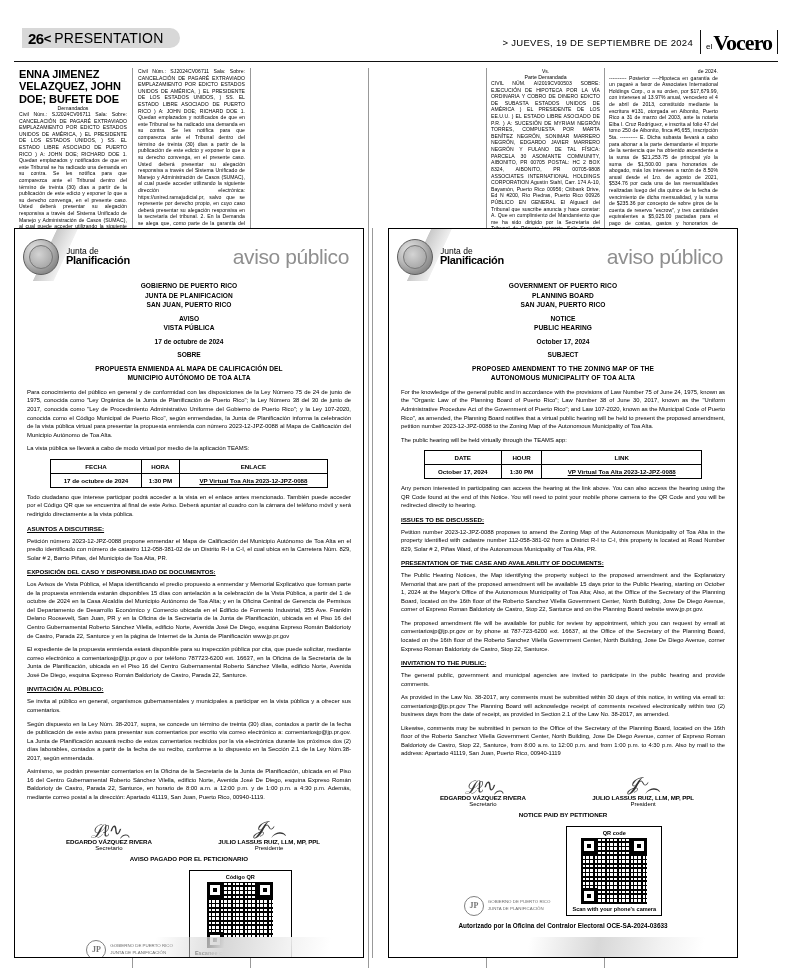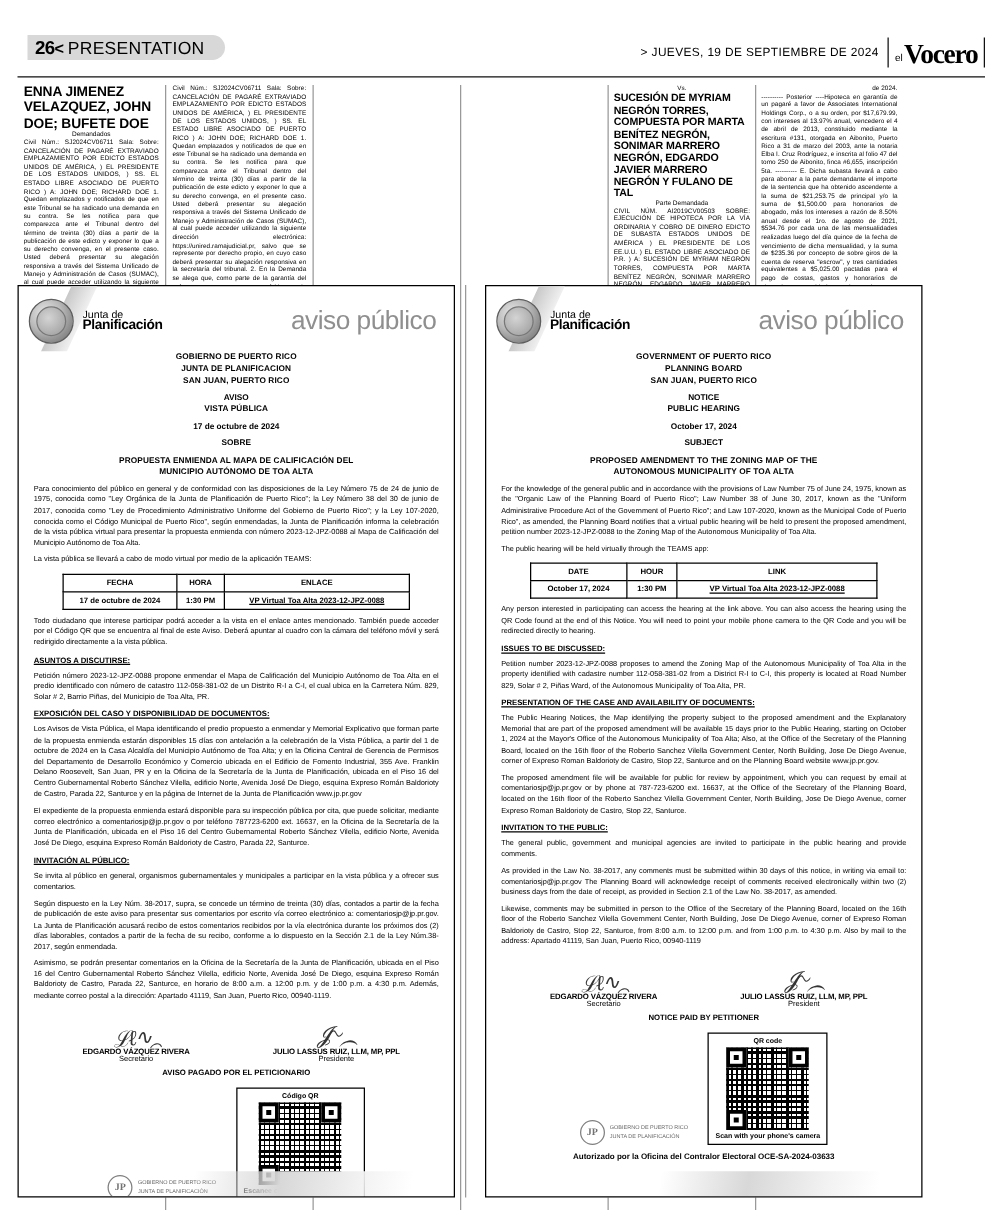--- a/index.html
+++ b/index.html
@@ -10,21 +10,21 @@
     font-family: "Liberation Sans", sans-serif;
     color: #000;
     overflow: hidden;
     position: relative;
   }
 
   
   .masthead {
     position: relative;
     height: 40px;
-    margin: 22px 4px 0 14px;
+    margin: 22px 14px 0 14px;
     border-bottom: 1.6px solid #111;
   }
   .page-flag {
     position: absolute; left: 8px; top: 6px;
     display: flex; align-items: center;
     background: #d8d8d8;
     border-radius: 0 10px 10px 0;
     padding: 2px 16px 2px 6px;
     height: 20px;
   }
@@ -267,21 +267,20 @@
   <div class="col c2 col-sep">
     <div class="ad-body">Civil Núm.: SJ2024CV06711 Sala: Sobre: CANCELACIÓN DE PAGARÉ EXTRAVIADO EMPLAZAMIENTO POR EDICTO ESTADOS UNIDOS DE AMÉRICA, ) EL PRESIDENTE DE LOS ESTADOS UNIDOS, ) SS. EL ESTADO LIBRE ASOCIADO DE PUERTO RICO ) A: JOHN DOE; RICHARD DOE 1. Quedan emplazados y notificados de que en este Tribunal se ha radicado una demanda en su contra. Se les notifica para que comparezca ante el Tribunal dentro del término de treinta (30) días a partir de la publicación de este edicto y exponer lo que a su derecho convenga, en el presente caso. Usted deberá presentar su alegación responsiva a través del Sistema Unificado de Manejo y Administración de Casos (SUMAC), al cual puede acceder utilizando la siguiente dirección electrónica: https://unired.ramajudicial.pr, salvo que se represente por derecho propio, en cuyo caso deberá presentar su alegación responsiva en la secretaría del tribunal. 2. En la Demanda se alega que, como parte de la garantía del préstamo se encuentra un pagaré hipotecario a favor de Popular Mortgage o a su orden, por la suma principal de $65,000.00, con intereses al 12% anual, vencedero el día 1 de septiembre del 2019, constituida mediante la escritura número 271, otorgada en San Juan, Puerto Rico, el día 31 de agosto del 2005, ante el notario Rafael Mayoral Morales y presentada al asiento 157 del diario 1074 al día 7 de octubre del 2005. 3. La descripción de la finca #9,375 la siguiente: URBANA: Solar compuesto de 345.00 metros cuadrados, sito en el Barrio Santurce de esta Capital, en lindes por el NORTE, en una extensión de 15 metros 57 centímetros, con Carlos J. Preston; por el SUR, en 13 metros 35 centímetros, con la Avenida Eduardo Conde; por el ESTE, en 11 metros, con Solar segregado y vendido a Pedro Arce; y por el OESTE, en 8 metros y 6 centímetros, con la calle Degetau. Enclava casa de concreto de dos plantas con techo de concreto de 7 metros, por el lado que da a la Calle Degetau y de 8 metros por el lado que da a la calle o Avenida Eduardo Conde. Es el resto de la finca luego de descontar la segregación que surge de la nota marginal de la inscripción primera, según la escritura número 255, otorgada en San Juan, Puerto Rico, el día 6 de agosto del 1941, ante el notario Luis Vergne Ortiz, folio 1 vuelto del tomo 238 de Santurce Norte, finca número 9,375, inscripción 2da. ORIGEN REGISTRAL: Se segrega de la finca número 9,152, inscrita al folio 68 del tomo 259 de Santurce Norte. Consta inscrita al folio 242 del tomo 895 de Santurce Norte. Registro de la Propiedad de San Juan, Sección I. 4. Se les apercibe y notifica que, si no contestan la demanda radicando el original de la misma y enviando copia de su contestación al abogado de la parte demandante: Lcdo. Luis F. Piñeiro Enríquez; Edificio Asociación De Maestros, 452 Avenida Ponce De León Ste. 515, San Juan, Puerto Rico 00918; Teléfono 787-547-5239; Correo Electrónico lasepineiro@yahoo.com dentro del término de treinta (30) días de la publicación de este edicto, se les anotará la rebeldía en su contra y se dictará sentencia en su contra, concediendo el remedio solicitado en la demanda, sin más citarles ni oírles. EXPEDIDO bajo mi firma y sello de este Tribunal, en San Juan, Puerto Rico, hoy 17 de septiembre de 2024. GRISELDA RODRÍGUEZ COLLADO SEC.</div>
   </div>
 
   <div class="col c3 col-sep"></div>
 
   <div class="col c4 col-sep"></div>
 
   <div class="col cRight col-sep">
     <div class="vs">Vs.</div>
-    <div class="ad-title t-md">SUCESIÓN DE MYRIAM NEGRÓN TORRES, COMPUESTA POR MARTA BENÍTEZ NEGRÓN, SONIMAR MARRERO NEGRÓN, EDGARDO JAVIER MARRERO NEGRÓN Y FULANO DE TAL</div>
     <div class="sub-c">Parte Demandada</div>
     <div class="ad-body">CIVIL NÚM. AI2019CV00503 SOBRE: EJECUCIÓN DE HIPOTECA POR LA VÍA ORDINARIA Y COBRO DE DINERO EDICTO DE SUBASTA ESTADOS UNIDOS DE AMÉRICA ) EL PRESIDENTE DE LOS EE.U.U. ) EL ESTADO LIBRE ASOCIADO DE P.R. ) A: SUCESIÓN DE MYRIAM NEGRÓN TORRES, COMPUESTA POR MARTA BENÍTEZ NEGRÓN, SONIMAR MARRERO NEGRÓN, EDGARDO JAVIER MARRERO NEGRÓN Y FULANO DE TAL FÍSICA: PARCELA 30 ASOMANTE COMMUNITY, AIBONITO, PR 00705 POSTAL: HC 2 BOX 8324, AIBONITO, PR 00705-9808 ASSOCIATES INTERNATIONAL HOLDINGS CORPORATION Agustín Stahl, Carr. 174 A-10, Bayamón, Puerto Rico 00956; Citibank Drive, Ed N #200, Río Piedras, Puerto Rico 00926 PÚBLICO EN GENERAL El Alguacil del Tribunal que suscribe anuncia y hace constar: A. Que en cumplimiento del Mandamiento que me ha sido dirigido por la Secretaría del Tribunal de Primera Instancia, Sala Superior de Aibonito, procederé a vender en pública subasta y al mejor postor, en moneda de curso legal de los Estados Unidos de América y con cargo al comprador, la propiedad inmueble que se describe más adelante.</div>
 
     <div class="boxed-ad">
       <div class="ad-body center b">LB-3541 ESTADO LIBRE ASOCIADO LIBRE ASOCIADO ESTADO TRIBUNAL DE PRIMERA INSTANCIA SALA DE AIBONITO</div>
       <div class="ad-title t-sm" style="margin-top:3px">CASITAS BLANCAS, LLC</div>
     </div>
 
     <div class="call-box">
       <div class="cb1">Llama a Clasificados de</div>

